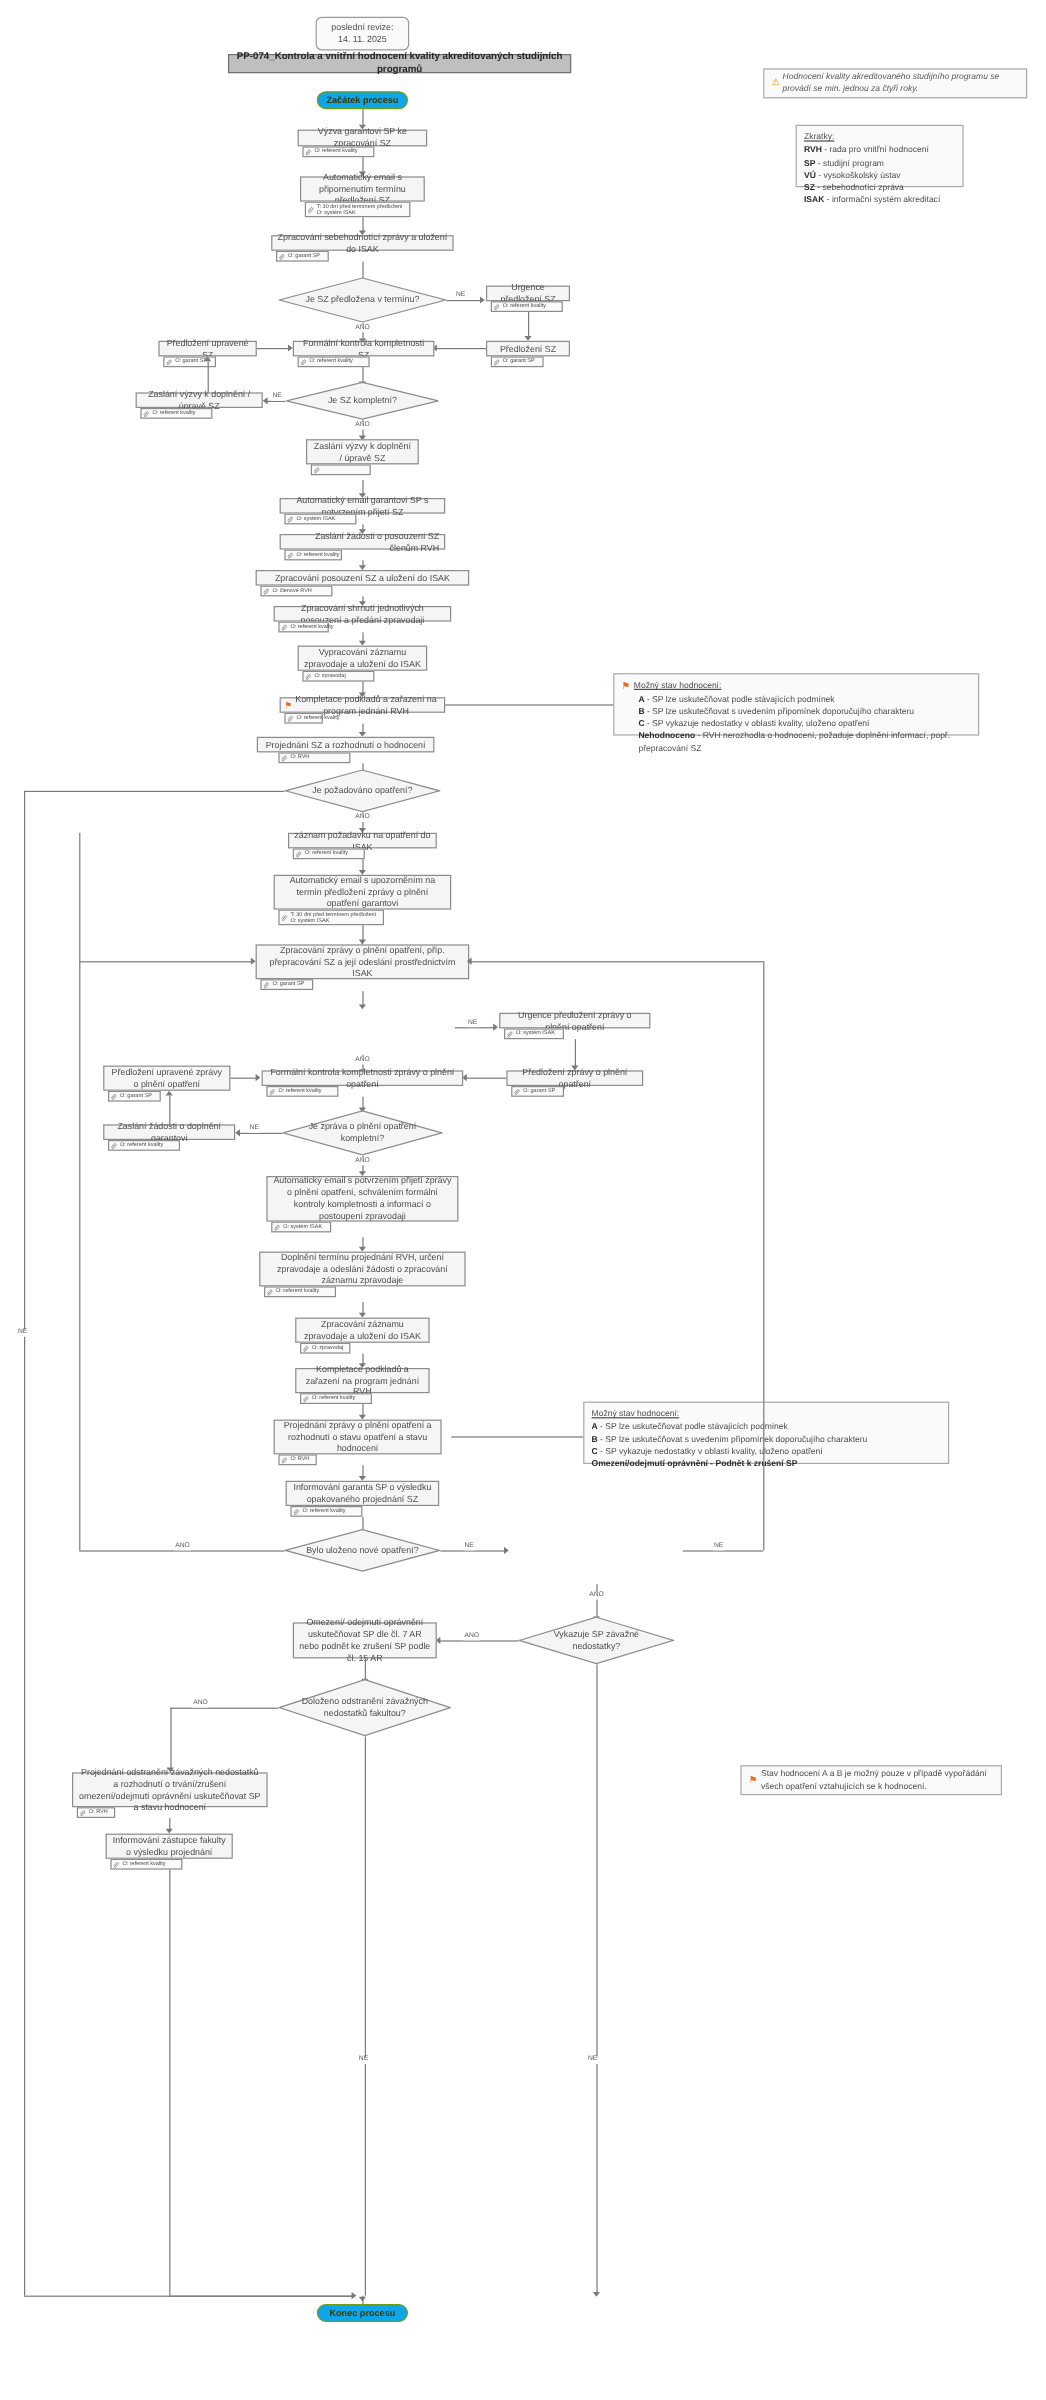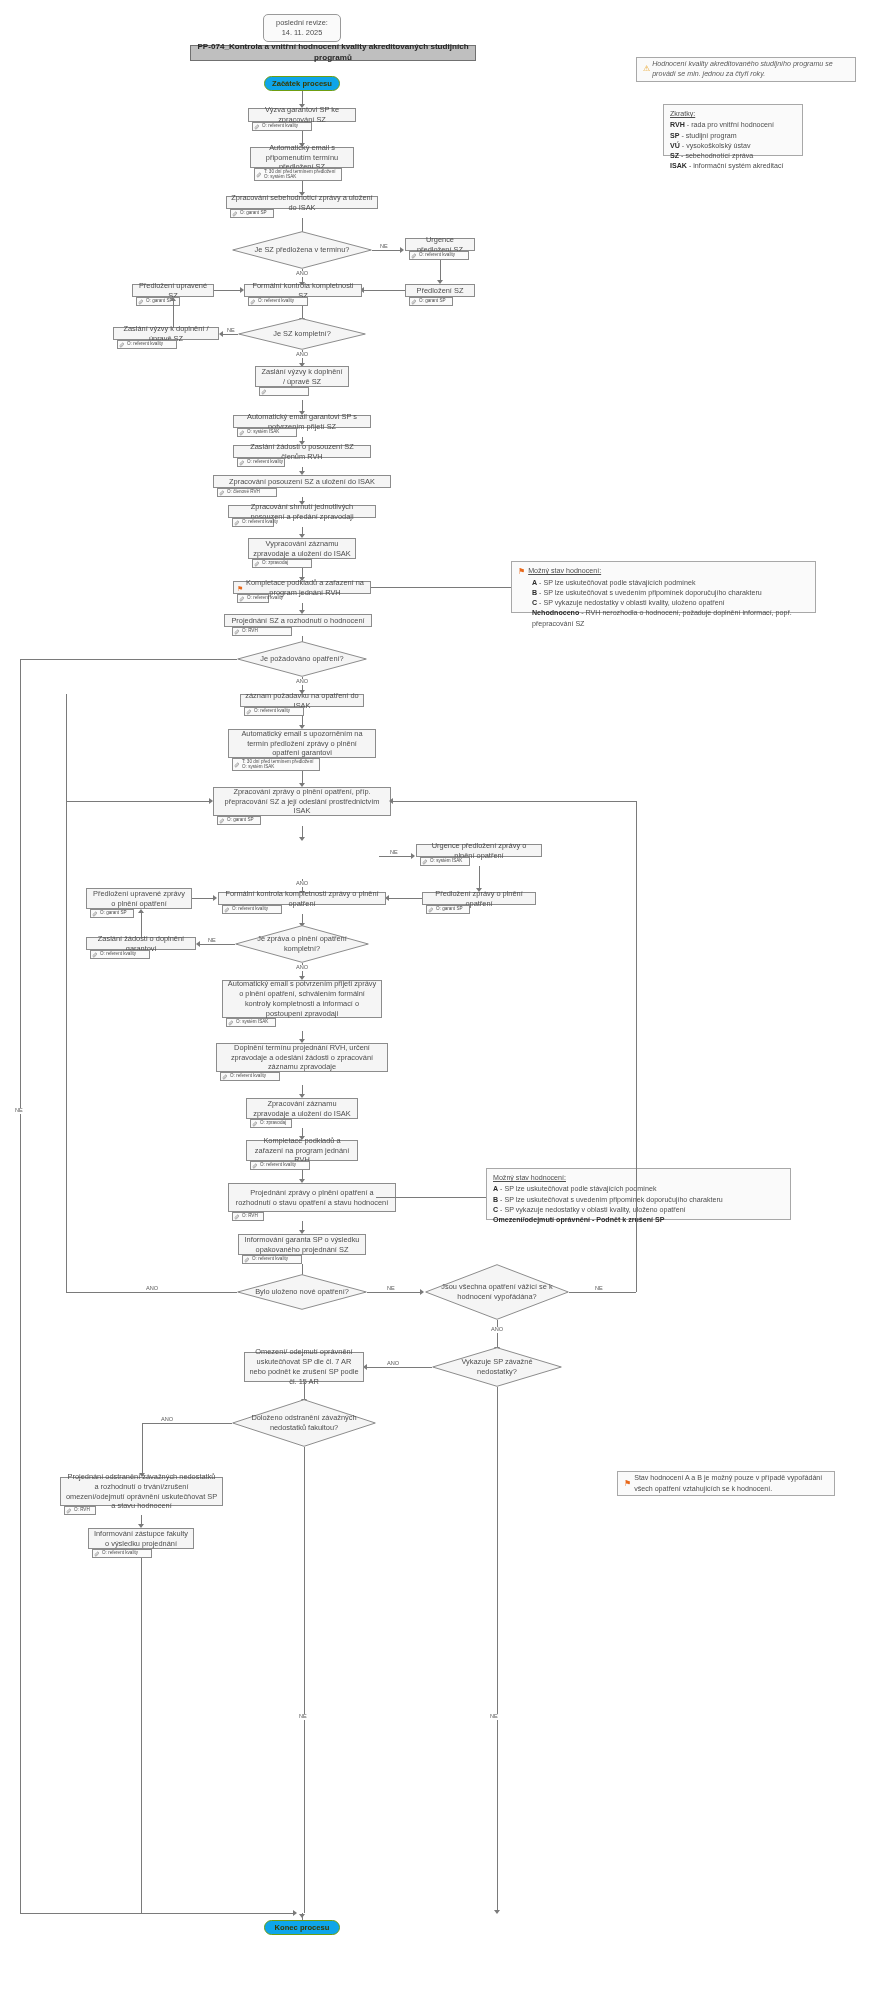--- a/index.html
+++ b/index.html
@@ -354,21 +354,21 @@
     <svg class="tag-ico" viewBox="0 0 10 10">
         <path d="M1.5 6 L5 2.2 a1.6 1.6 0 0 1 2.3 2.3 L3.8 8.5 a1 1 0 0 1-1.4-1.4 L5.6 3.9" fill="none" stroke="#555" stroke-width="0.8"></path>
       </svg>
     <span class="rt-lines">
         <span>O: systém ISAK</span>
       </span>
   </div>
 
   <div class="ln v" style="left:302px;top:437px;height:6px;"></div>
   <div class="arw down" style="left:299px;top:441px;"></div>
-  <div class="node task" style="left:233px;top:445px;width:138px;height:13px;">
+  <div class="node task" style="left:233px;top:445px;width:138px;height:13px;text-align:right;">
     <span>Zaslání žádosti o posouzení SZ členům RVH</span>
   </div>
   <div class="roletag" style="left:237px;top:458px;width:48px;">
     <svg class="tag-ico" viewBox="0 0 10 10">
         <path d="M1.5 6 L5 2.2 a1.6 1.6 0 0 1 2.3 2.3 L3.8 8.5 a1 1 0 0 1-1.4-1.4 L5.6 3.9" fill="none" stroke="#555" stroke-width="0.8"></path>
       </svg>
     <span class="rt-lines">
         <span>O: referent kvality</span>
       </span>
   </div>
@@ -438,21 +438,21 @@
       <span class="lg-title">Možný stav hodnocení:</span>
     </div>
     <div style="padding-left:14px;"><b>A</b><span> - SP lze uskutečňovat podle stávajících podmínek</span></div>
     <div style="padding-left:14px;"><b>B</b><span> - SP lze uskutečňovat s uvedením připomínek doporučujího charakteru</span></div>
     <div style="padding-left:14px;"><b>C</b><span> - SP vykazuje nedostatky v oblasti kvality, uloženo opatření</span></div>
     <div style="padding-left:14px;"><b>Nehodnoceno</b><span> - RVH nerozhodla o hodnocení, požaduje doplnění informací, popř. přepracování SZ</span></div>
   </div>
 
   <div class="ln v" style="left:302px;top:603px;height:8px;"></div>
   <div class="arw down" style="left:299px;top:610px;"></div>
-  <div class="node task" style="left:224px;top:614px;width:148px;height:13px;">
+  <div class="node task" style="left:214px;top:614px;width:148px;height:13px;">
     <span>Projednání SZ a rozhodnutí o hodnocení</span>
   </div>
   <div class="roletag" style="left:232px;top:627px;width:60px;">
     <svg class="tag-ico" viewBox="0 0 10 10">
         <path d="M1.5 6 L5 2.2 a1.6 1.6 0 0 1 2.3 2.3 L3.8 8.5 a1 1 0 0 1-1.4-1.4 L5.6 3.9" fill="none" stroke="#555" stroke-width="0.8"></path>
       </svg>
     <span class="rt-lines">
         <span>O: RVH</span>
       </span>
   </div>
@@ -665,21 +665,21 @@
     <svg class="tag-ico" viewBox="0 0 10 10">
         <path d="M1.5 6 L5 2.2 a1.6 1.6 0 0 1 2.3 2.3 L3.8 8.5 a1 1 0 0 1-1.4-1.4 L5.6 3.9" fill="none" stroke="#555" stroke-width="0.8"></path>
       </svg>
     <span class="rt-lines">
         <span>O: referent kvality</span>
       </span>
   </div>
 
   <div class="ln v" style="left:302px;top:1170px;height:10px;"></div>
   <div class="arw down" style="left:299px;top:1179px;"></div>
-  <div class="node task" style="left:228px;top:1183px;width:168px;height:29px;">
+  <div class="node task" style="left:228px;top:1183px;width:140px;height:29px;">
     <span>Projednání zprávy o plnění opatření a rozhodnutí o stavu opatření a stavu hodnocení</span>
   </div>
   <div class="roletag" style="left:232px;top:1212px;width:32px;">
     <svg class="tag-ico" viewBox="0 0 10 10">
         <path d="M1.5 6 L5 2.2 a1.6 1.6 0 0 1 2.3 2.3 L3.8 8.5 a1 1 0 0 1-1.4-1.4 L5.6 3.9" fill="none" stroke="#555" stroke-width="0.8"></path>
       </svg>
     <span class="rt-lines">
         <span>O: RVH</span>
       </span>
   </div>
@@ -724,28 +724,20 @@
   <div class="ln h" style="left:66px;top:694px;width:0px;"></div>
   <div class="ln v" style="left:66px;top:694px;height:0;"></div>
   <div class="ln h" style="left:66px;top:801px;width:145px;"></div>
   <div class="arw right" style="left:209px;top:798px;"></div>
   <div class="elabel" style="left:145px;top:1286px;">ANO</div>
 
   <div class="ln h" style="left:367px;top:1292px;width:55px;"></div>
   <div class="arw right" style="left:420px;top:1289px;"></div>
   <div class="elabel" style="left:386px;top:1286px;">NE</div>
 
-  <div class="decision" style="left:425px;top:1264px;width:144px;height:56px;">
-    <svg class="dia" viewBox="0 0 144 56" preserveAspectRatio="none">
-      <polygon points="72,0.7 143.3,28 72,55.3 0.7,28" fill="#f5f5f5" stroke="#8c8c8c" stroke-width="1"></polygon>
-    </svg>
-    <div class="dtext">
-        <span>Jsou všechna opatření vážící se k hodnocení vypořádána?</span>
-      </div>
-  </div>
 
   <div class="ln h" style="left:569px;top:1292px;width:67px;"></div>
   <div class="ln v" style="left:636px;top:801px;height:491px;"></div>
   <div class="ln h" style="left:392px;top:801px;width:244px;"></div>
   <div class="arw left" style="left:389px;top:798px;"></div>
   <div class="elabel" style="left:594px;top:1286px;">NE</div>
 
   <div class="ln v" style="left:497px;top:1320px;height:28px;"></div>
   <div class="arw down" style="left:494px;top:1347px;"></div>
   <div class="elabel" style="left:490px;top:1327px;">ANO</div>

